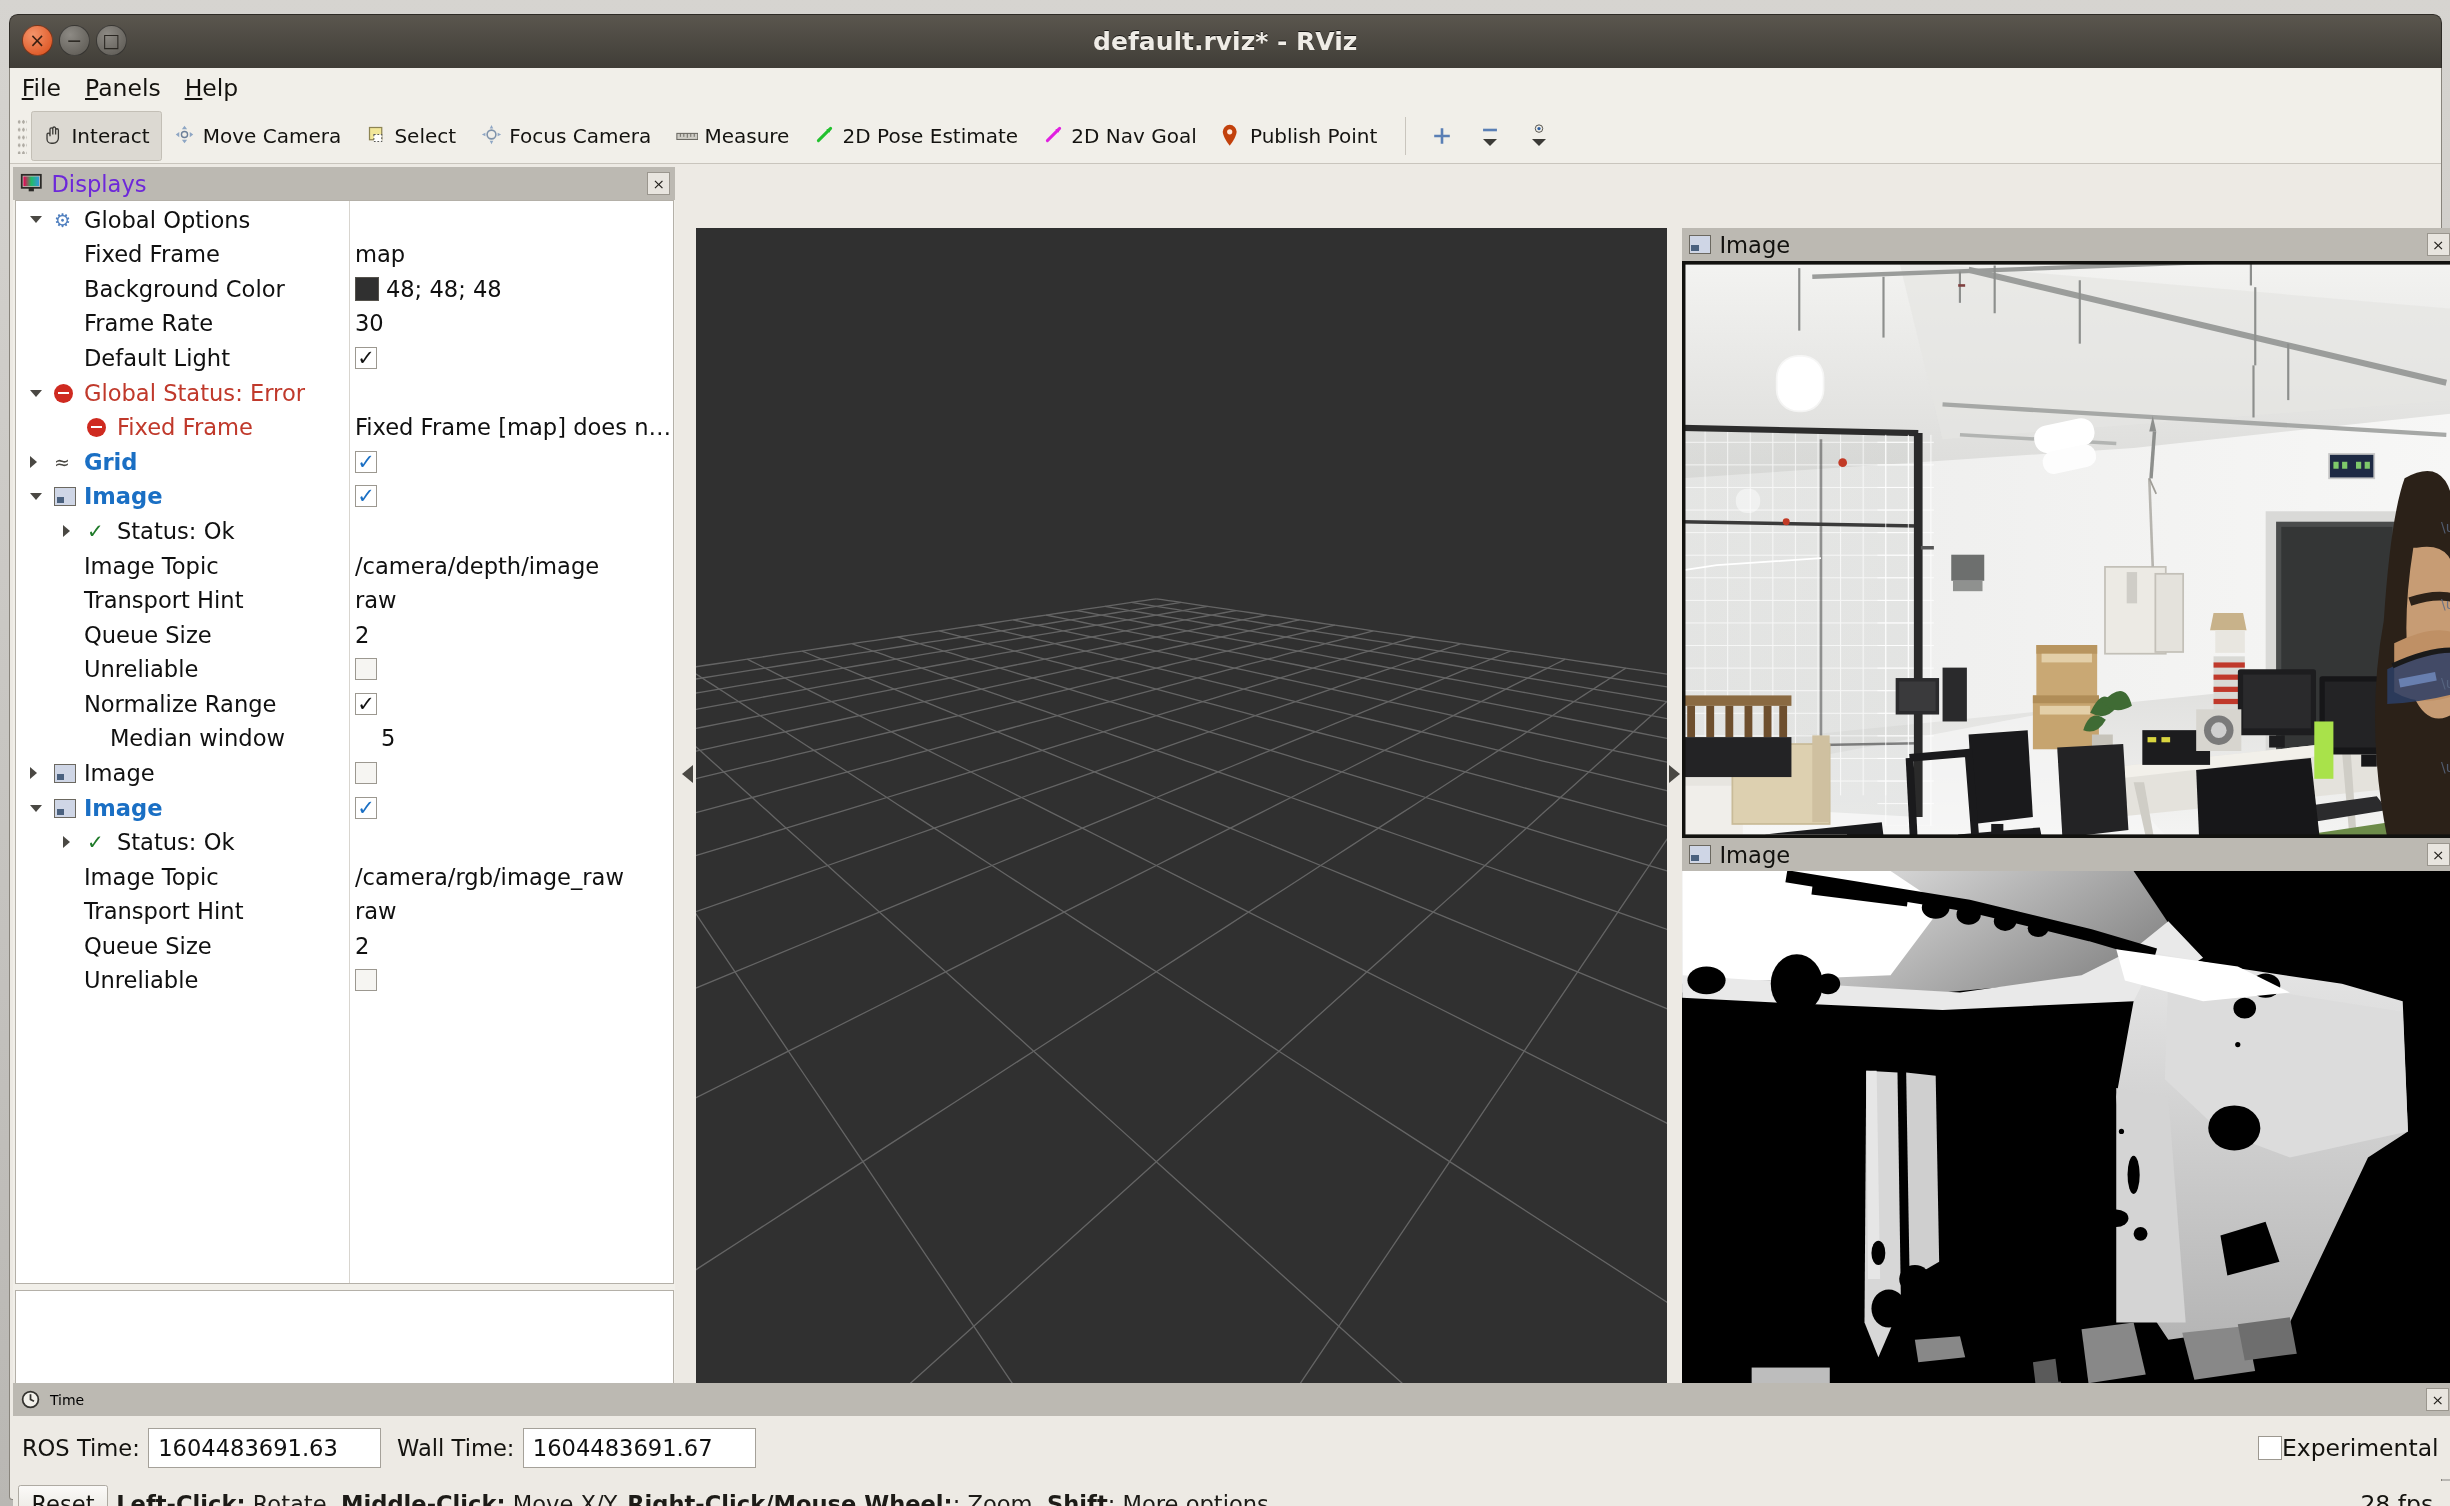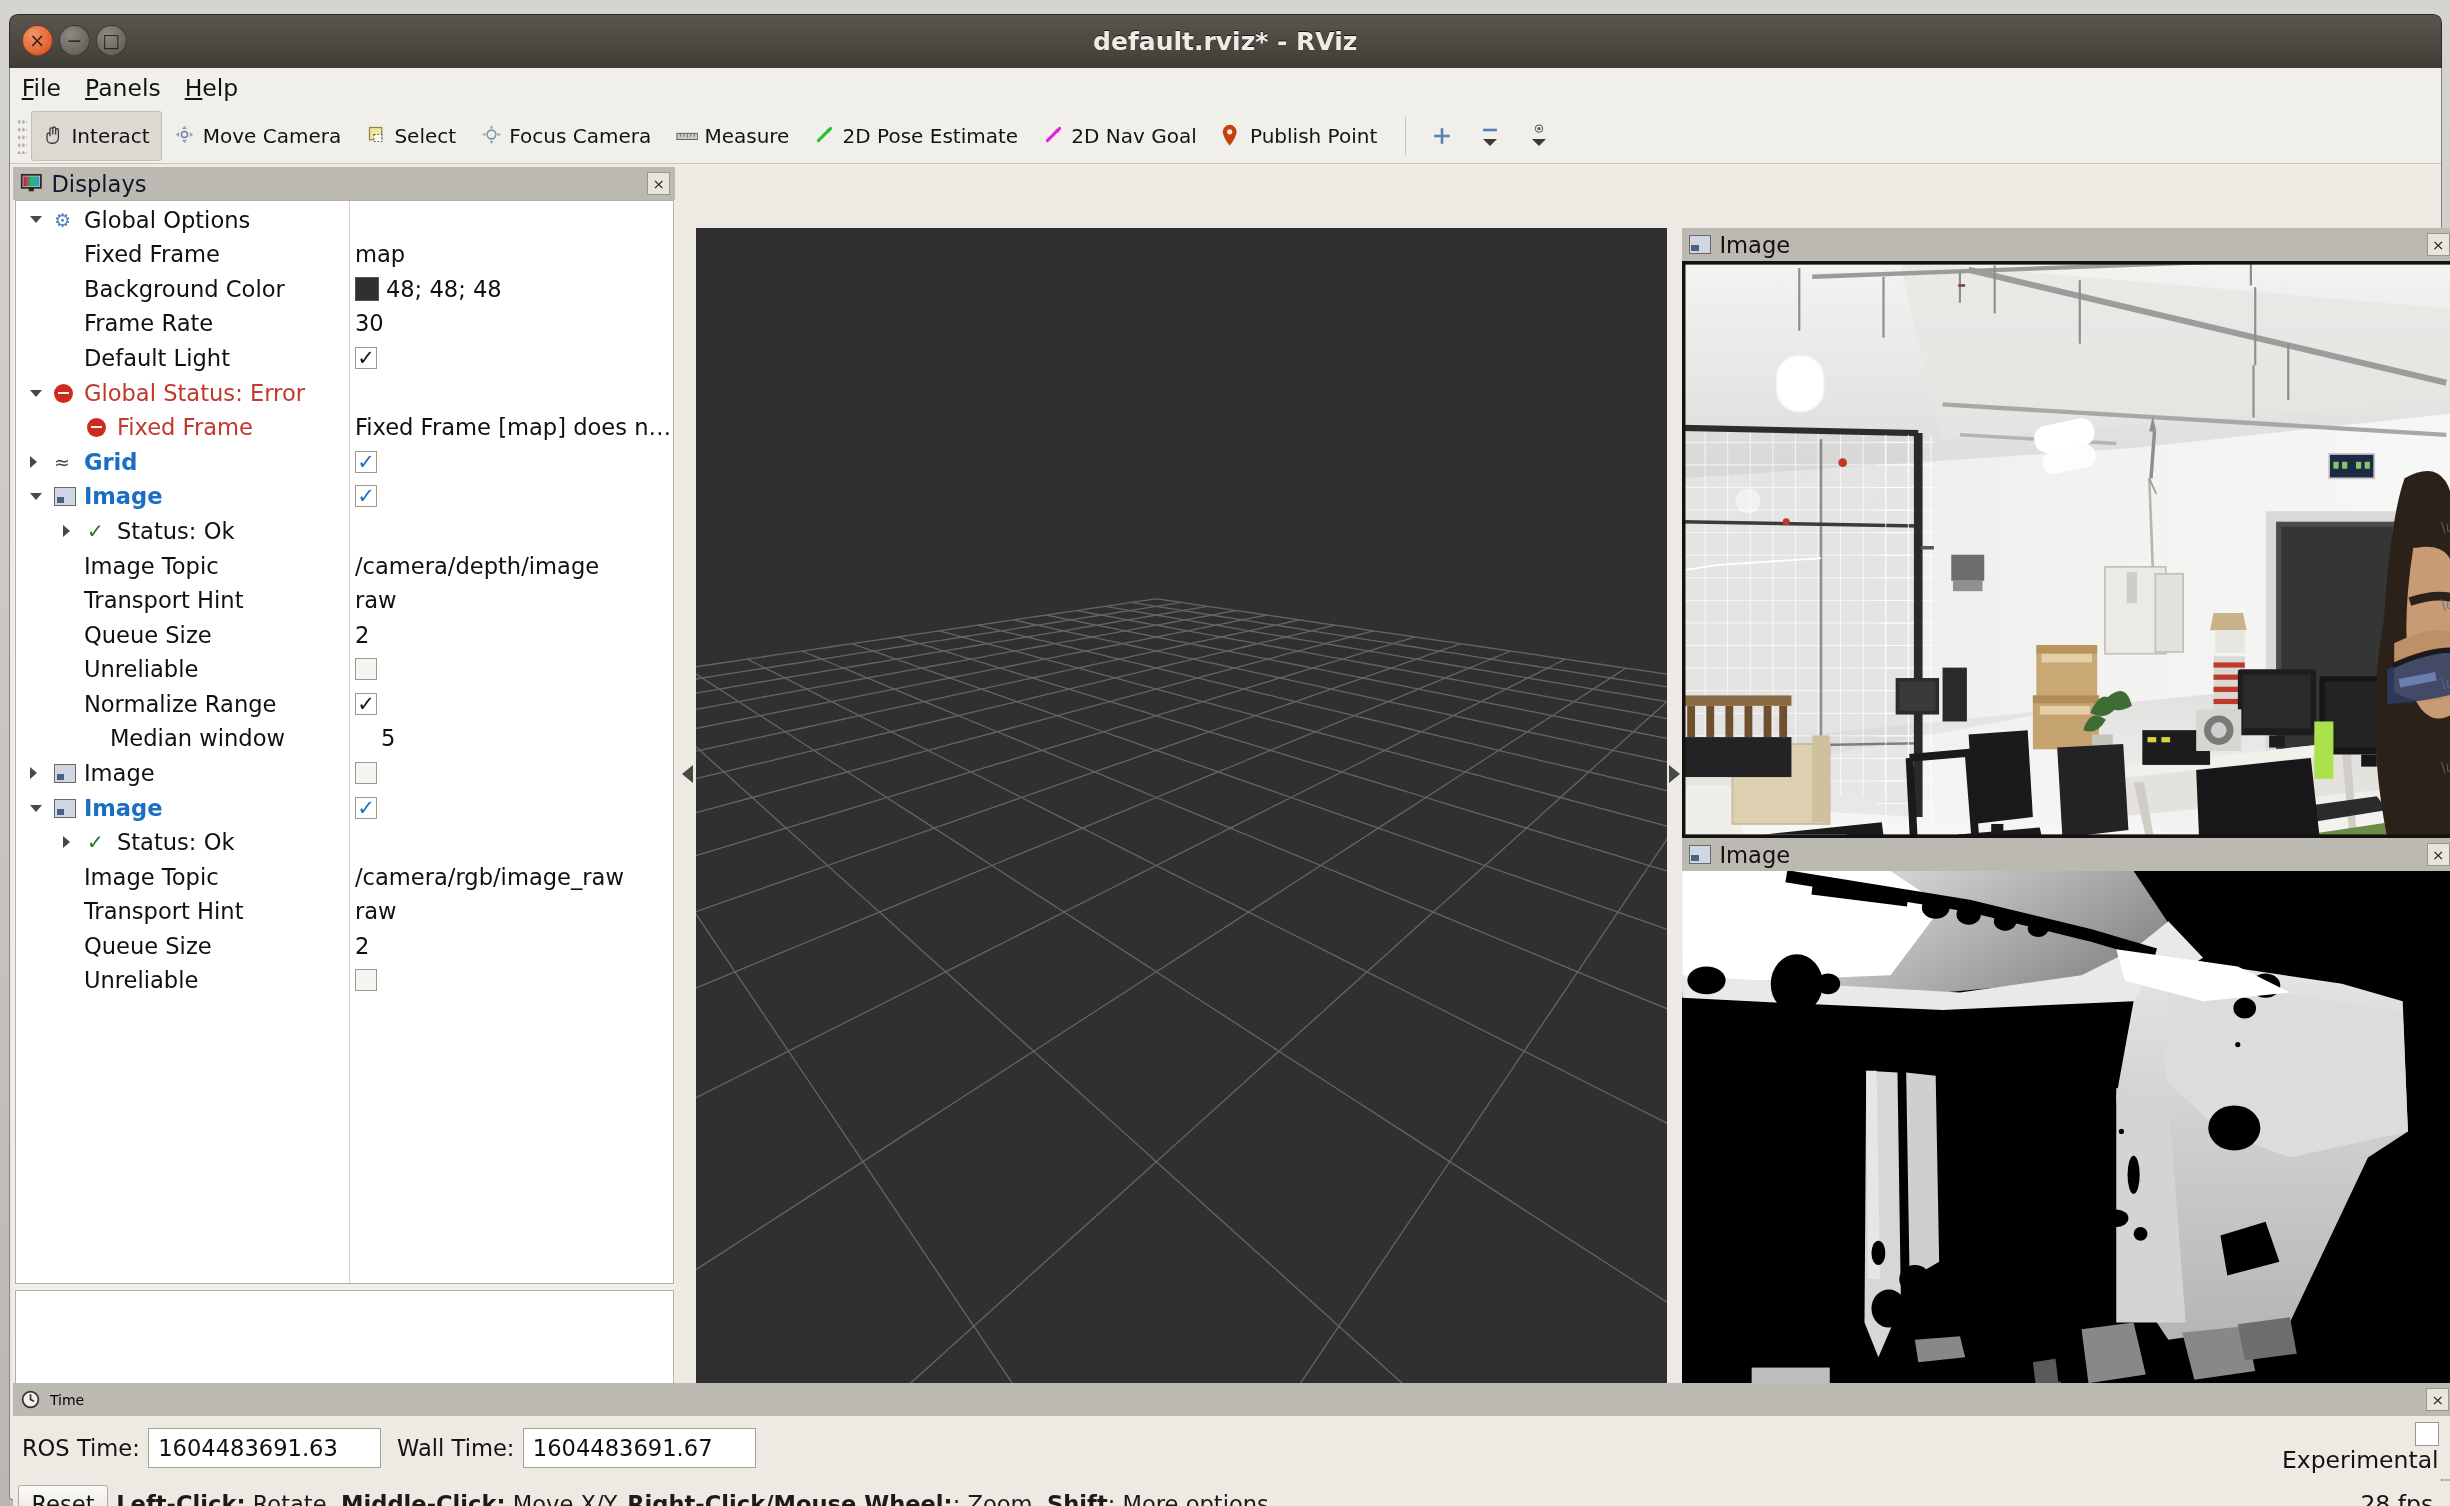--- a/index.html
+++ b/index.html
@@ -73,21 +73,21 @@
 
   
   .displays-panel {
     position:absolute; left:3.5px; top:99px; width:662px; height:1213px;
     background:#f1efe9;
   }
   .panel-header {
     height:33px; background:#bcb9b2; display:flex; align-items:center;
     gap:8.7px; padding-left:7px; position:relative;
   }
-  .panel-header .ph-title { font-size:22.6px; color:#0f172a; font-family:"DejaVu Sans",sans-serif;}
+  .panel-header .ph-title { font-size:22.6px; color:#6d28d9; font-family:"DejaVu Sans",sans-serif;}
   .ph-close { position:absolute; right:5.2px; top:5.2px; width:22.6px; height:22.6px;
               background:#e8e5df; border:0.9px solid #9a968e; font-size:14.8px;
               display:flex; align-items:center; justify-content:center; color:#23211d; }
   .tree {
     position:absolute; left:1.7px; top:33px; width:659px; height:1084px;
     background:#ffffff; border:0.9px solid #b4b0a8; overflow:hidden;
   }
   .tree-col-divider { position:absolute; left:333px; top:0; width:0.9px; height:100%;
                       background:#d8d5cf; }
   .row { position:relative; height:34px; display:flex; align-items:center; }
@@ -165,21 +165,21 @@
   .time-header { height:33px; background:#bcb9b2; display:flex; align-items:center;
                  gap:8.7px; padding-left:7px; position:relative; }
   .time-body { height:63px; background:#edeae4; display:flex; align-items:center;
                padding-left:8.7px; gap:15.6px; position:relative; }
   .tfield { display:flex; align-items:center; gap:8.7px; }
   .tfield label { font-size:22.6px; color:#14130f; font-family:"DejaVu Sans",sans-serif;}
   .tinput { background:#ffffff; border:0.9px solid #a5a199; height:40px;
             display:flex; align-items:center; padding:0 8.7px; font-size:22.6px;
             color:#101010; font-family:"DejaVu Sans",sans-serif; }
   .w1 { width:233px; } .w2 { width:233px; }
-  .exp { position:absolute; right:15.6px; display:flex; align-items:flex-end; gap:0;flex-direction:column; }
+  .exp { position:absolute; right:15.6px; display:flex; align-items:center; gap:0; }
   .exp .cbx { width:24px;height:24px;border:0.9px solid #9c9890;background:#fff; }
   .exp span { font-size:23.5px; color:#14130f; }
 
   
   .statusbar { position:absolute; left:3.5px; top:1413px; width:2441px; height:45px;
                background:#edeae4; display:flex; align-items:center; gap:8.7px;
                padding-left:5.2px; }
   .resetbtn { background:linear-gradient(180deg,#fbfaf8,#e6e3dc);
               border:0.9px solid #aeaaa2; border-radius:2.6px; height:38px;
               padding:0 12px; display:flex; align-items:center; font-size:22.6px;

